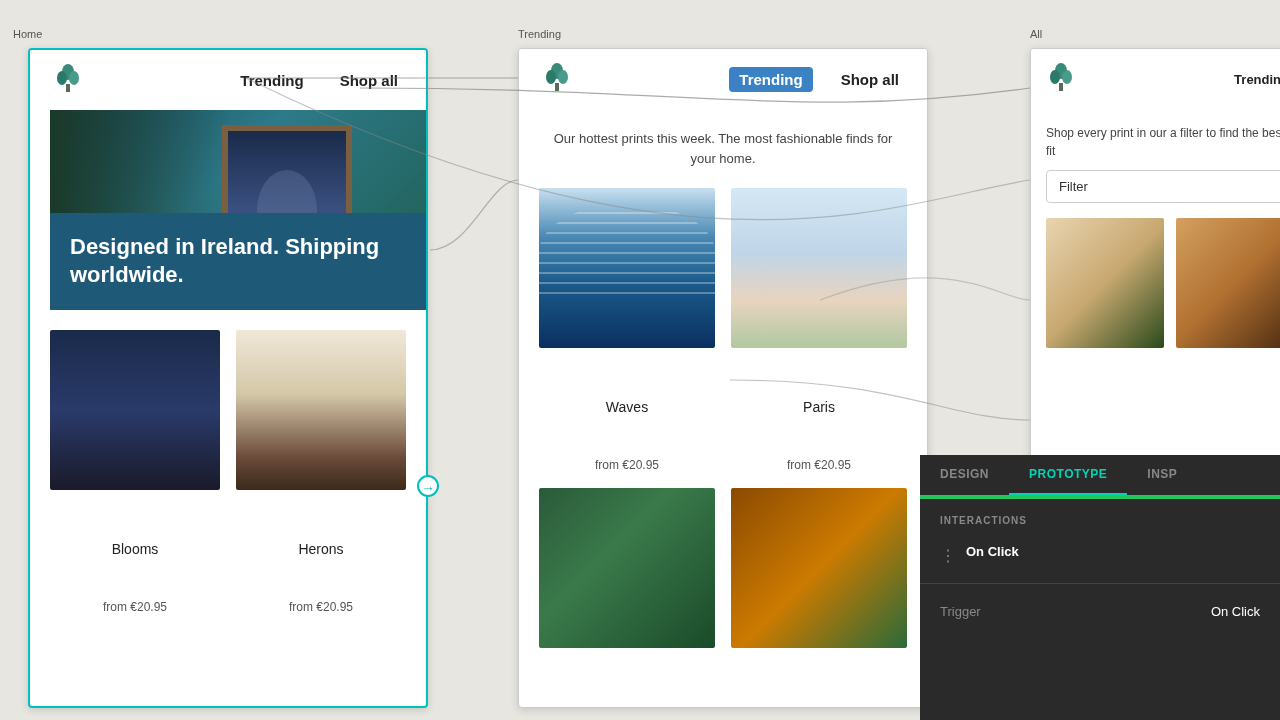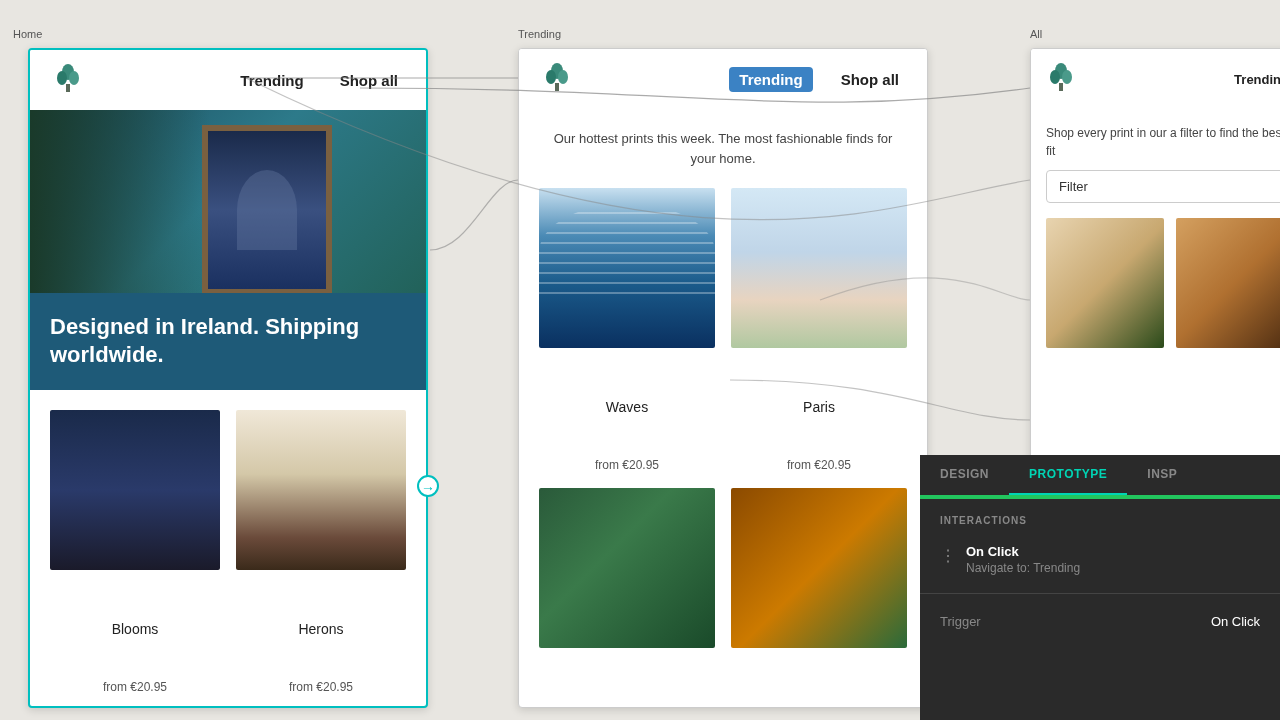--- a/index.html
+++ b/index.html
@@ -99,24 +99,25 @@
 
     .nav-link.active-highlight {
       background: #3b82c4;
       color: #fff;
       padding: 4px 10px;
     }
 
     
     .hero-image {
       width: 100%;
-      height: 280px;
+      height: 200px;
       background: #2a5f6e;
       position: relative;
       overflow: hidden;
+      margin-left: 20px;
     }
 
     .hero-bg {
       width: 100%;
       height: 100%;
       background: linear-gradient(135deg, #1a4a5c 0%, #2d7a8a 40%, #1e5a4a 100%);
       position: relative;
     }
 
     .hero-overlay {
@@ -583,21 +584,20 @@
       <div class="panel-tab active">PROTOTYPE</div>
       <div class="panel-tab">INSP</div>
     </div>
 
     <div class="panel-section-title">INTERACTIONS</div>
 
     <div class="interaction-row">
       <div class="interaction-dots">⋮</div>
       <div class="interaction-content">
         <div class="interaction-title">On Click</div>
-        <div class="interaction-subtitle">Navigate to: Trending</div>
       </div>
     </div>
 
     <div class="panel-divider"></div>
 
     <div class="trigger-row">
       <div class="trigger-label">Trigger</div>
       <div class="trigger-value">On Click</div>
     </div>
   </div>

